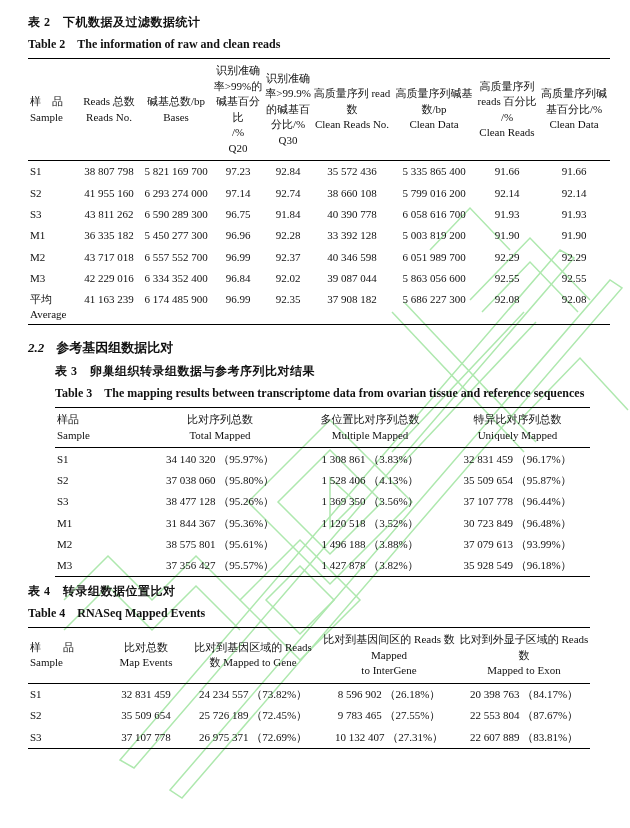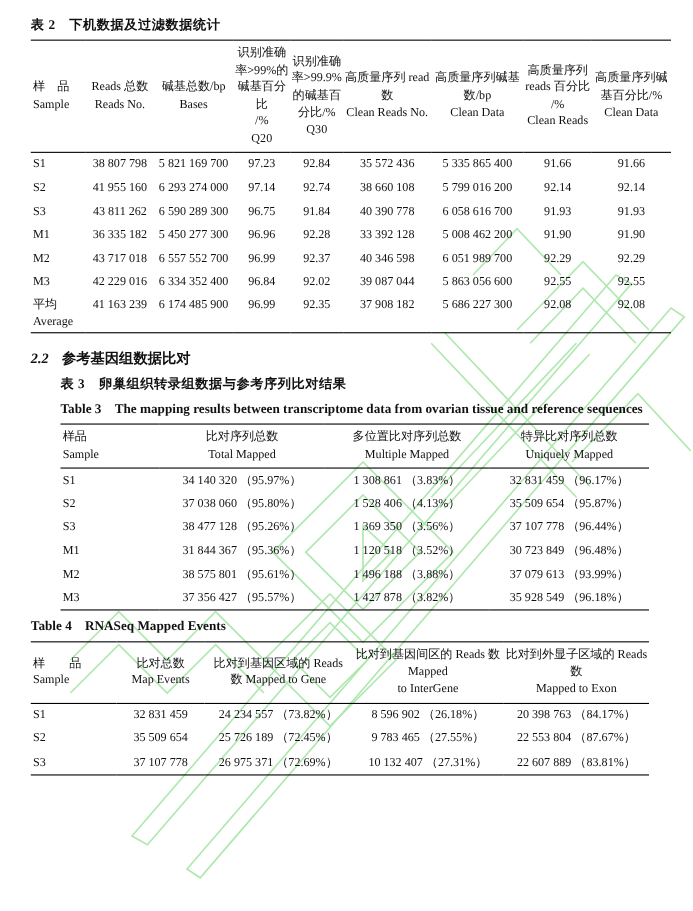--- a/index.html
+++ b/index.html
@@ -79,20 +79,21 @@
       <path d="M470 300 L530 238 L590 300"></path>
       <path d="M482 312 L530 262 L578 312"></path>
       <path d="M520 420 L580 358 L628 410"></path>
       <path d="M430 250 L470 208 L510 250"></path>
     </g>
   </svg>
 
   <div class="content">
 
     <div class="cap zh">表 2　下机数据及过滤数据统计</div>
+    <div class="cap en">Table 2　The information of raw and clean reads</div>
 
     <table class="doc-table t2">
       <colgroup>
         <col style="width:50px">
           <col style="width:62px">
           <col style="width:72px">
         <col style="width:52px">
           <col style="width:48px">
           <col style="width:80px">
         <col style="width:84px">
@@ -146,21 +147,21 @@
             <td>91.93</td>
             <td>91.93</td>
           </tr>
           <tr>
             <td>M1</td>
             <td>36 335 182</td>
             <td>5 450 277 300</td>
             <td>96.96</td>
             <td>92.28</td>
             <td>33 392 128</td>
-            <td>5 008 462 200</td>
+            <td>5 003 819 200</td>
             <td>91.90</td>
             <td>91.90</td>
           </tr>
           <tr>
             <td>M2</td>
             <td>43 717 018</td>
             <td>6 557 552 700</td>
             <td>96.99</td>
             <td>92.37</td>
             <td>40 346 598</td>
@@ -248,20 +249,21 @@
           <tr>
             <td>M3</td>
             <td>37 356 427 （95.57%）</td>
             <td>1 427 878 （3.82%）</td>
             <td>35 928 549 （96.18%）</td>
           </tr>
         </tbody>
       </table>
 
     <div class="spacer-s"></div>
+    <div class="cap zh">表 4　转录组数据位置比对</div>
     <div class="cap en">Table 4　RNASeq Mapped Events</div>
 
     <table class="doc-table t4">
       <colgroup>
         <col style="width:78px">
           <col style="width:80px">
           <col style="width:134px">
           <col style="width:138px">
           <col style="width:132px">
       </colgroup>

